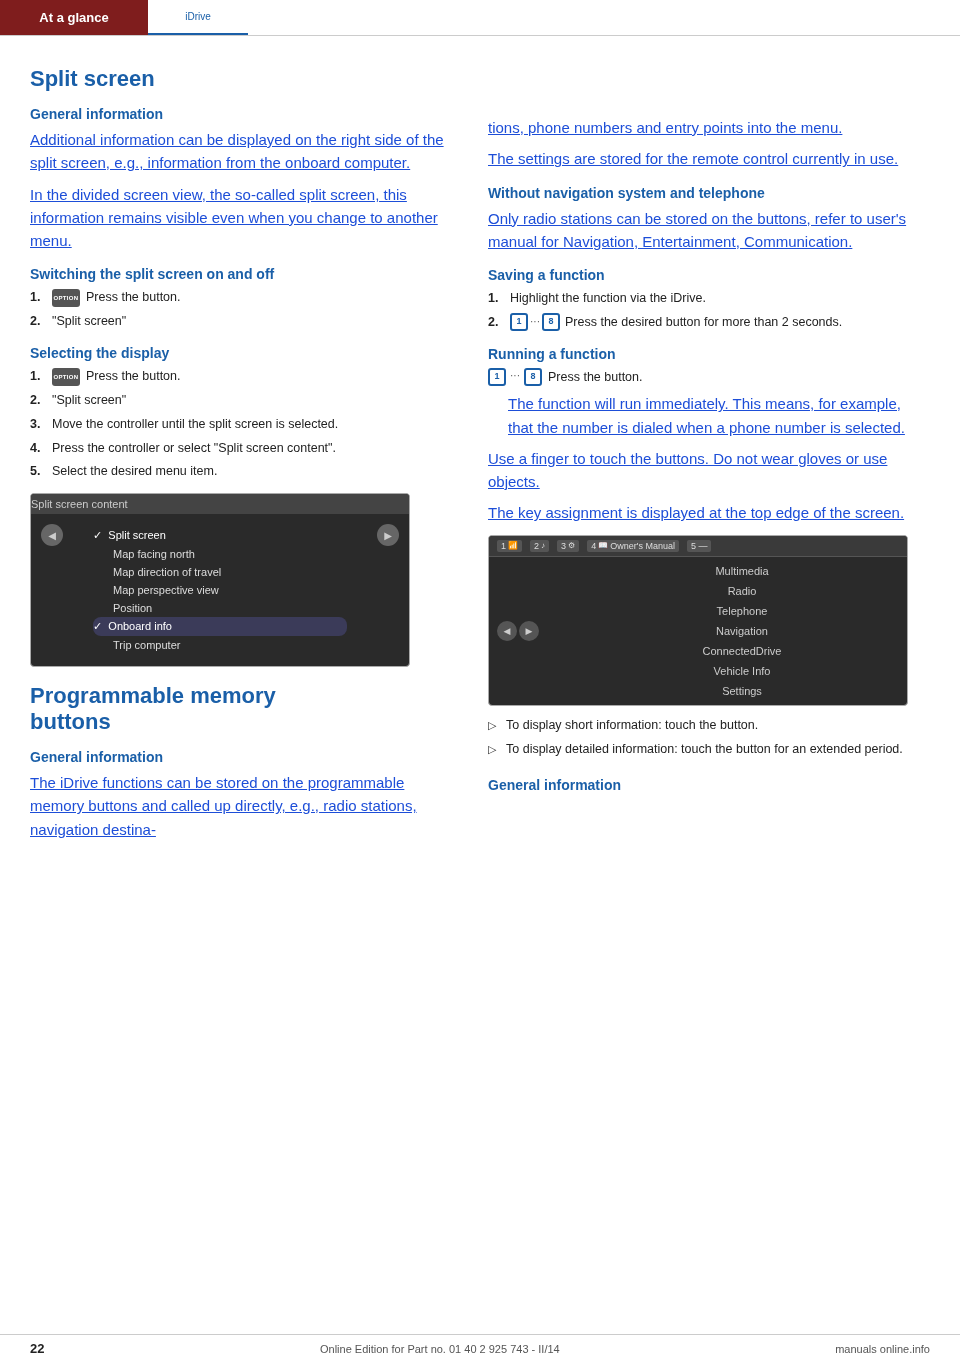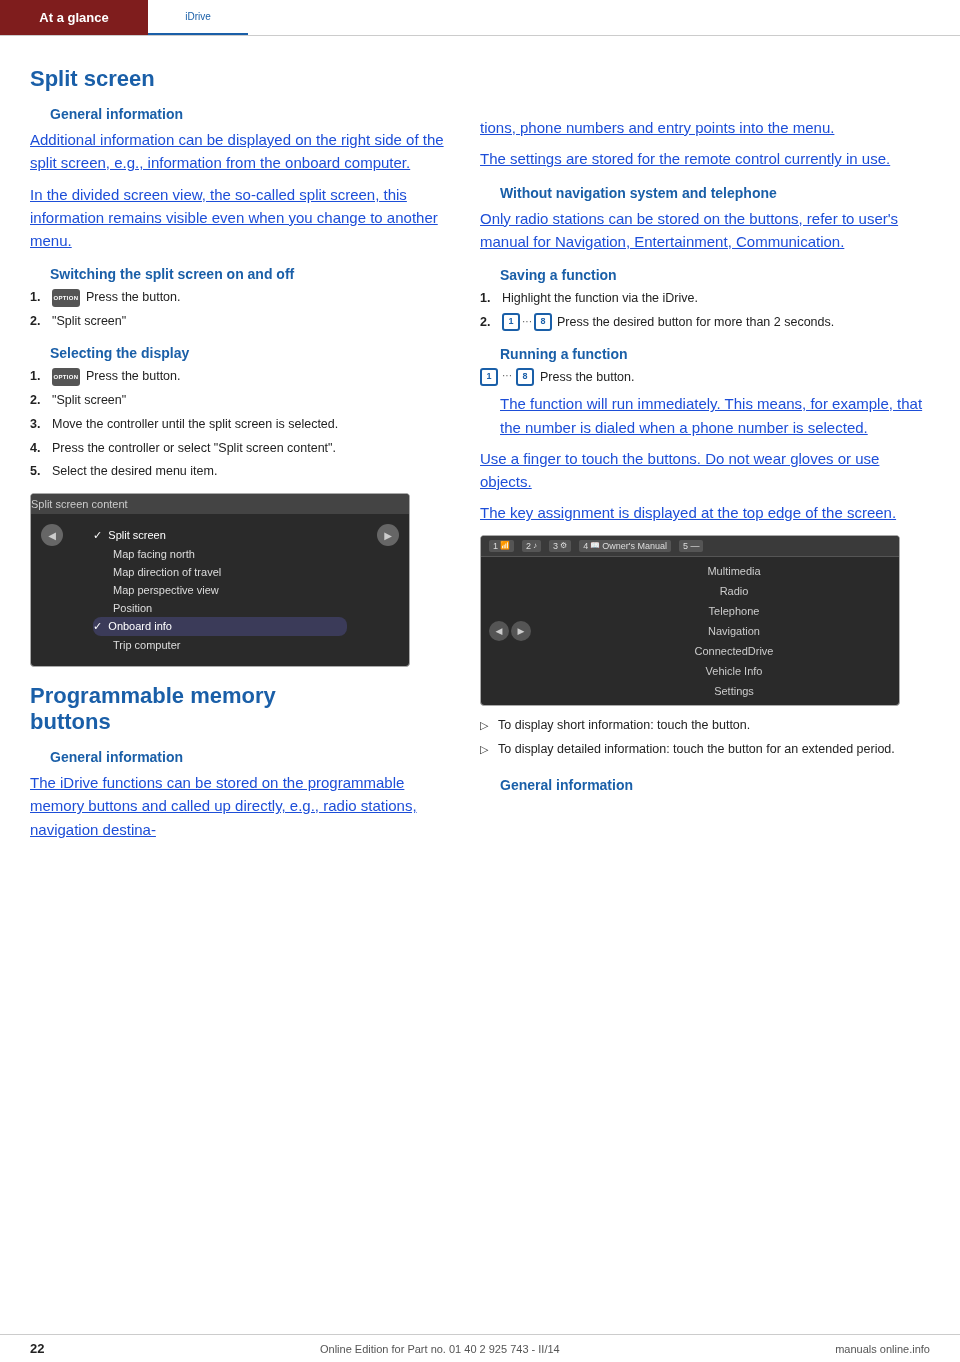--- a/index.html
+++ b/index.html
@@ -37,21 +37,21 @@
       align-items: center;
       justify-content: center;
       font-size: 10px;
       border-bottom: 2px solid #1a5fa8;
     }
 
     
     .main-content {
       display: flex;
       padding: 20px 30px;
-      gap: 30px;
+      gap: 38px;
     }
 
     .left-col {
       flex: 1;
       max-width: 420px;
     }
 
     .right-col {
       flex: 1;
       max-width: 450px;
@@ -65,21 +65,20 @@
       margin-bottom: 12px;
       margin-top: 10px;
     }
 
     h2.sub-title {
       font-size: 14px;
       font-weight: bold;
       color: #1a5fa8;
       margin-bottom: 6px;
       margin-top: 14px;
-      margin-left: 20px;
     }
 
     p.body-text {
       font-size: 15px;
       line-height: 1.55;
       margin-bottom: 8px;
       color: #1d4ed8;
       text-decoration: underline;
     }
 

